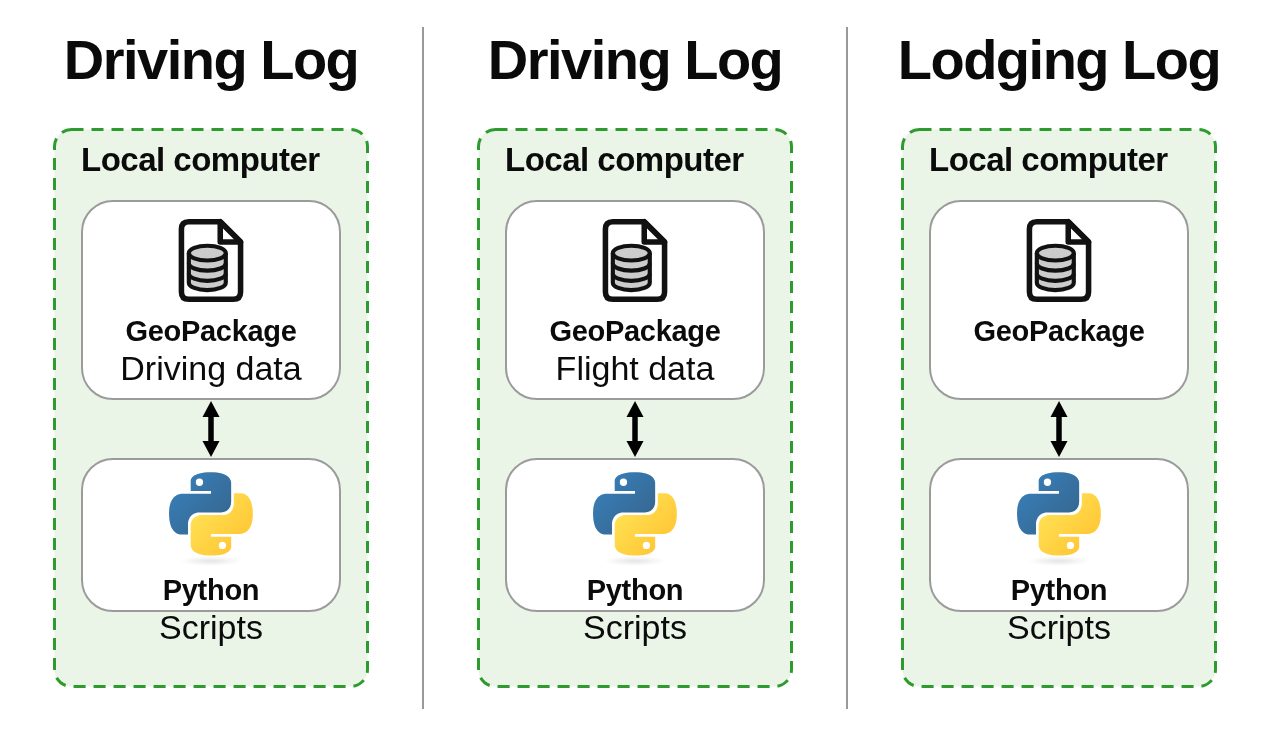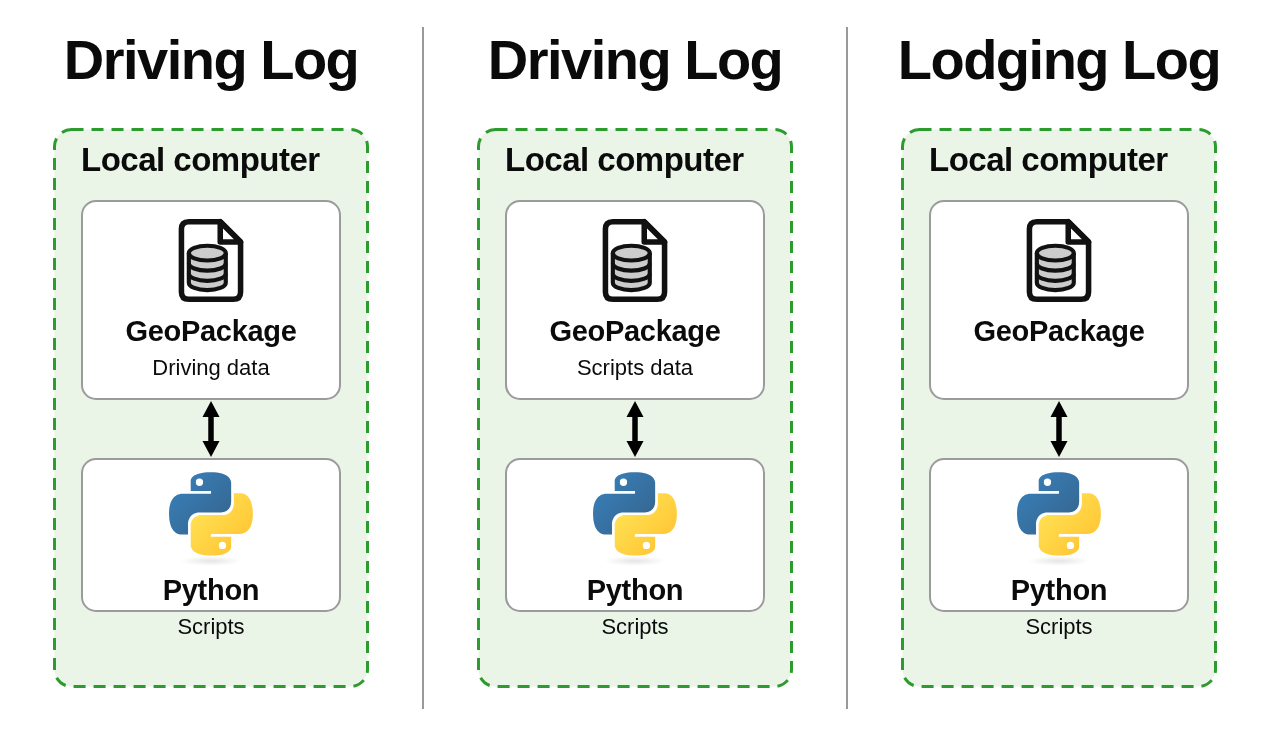--- a/index.html
+++ b/index.html
@@ -70,37 +70,37 @@
     font-weight: bold;
     letter-spacing: -0.5px;
     margin-bottom: 22px;
     white-space: nowrap;
   }
 
   .node {
     width: 260px;
     background: #ffffff;
     border: 2px solid var(--node-border, #9b9b9b);
-    border-radius: 15px;
+    border-radius: 32px;
     text-align: center;
   }
 
   .node-storage { height: 200px; padding-top: 16px; }
   .node-runtime { height: 154px; padding-top: 12px; }
 
   .node-title {
     font-size: 29px;
     line-height: 36px;
     font-weight: bold;
     letter-spacing: -0.3px;
     margin-top: 6px;
   }
 
   .node-sub {
-    font-size: 22px;
+    font-size: 34px;
     line-height: 38px;
     font-weight: normal;
   }
 
   .arrow-zone {
     height: 58px;
     display: flex;
     align-items: center;
     justify-content: center;
   }
@@ -190,21 +190,21 @@
           <svg width="74" height="85" viewBox="0 0 80 92">
             <path d="M 50,4 H 16 Q 8,4 8,12 V 80 Q 8,88 16,88 H 64 Q 72,88 72,80 V 26 Z" fill="#ffffff" stroke="#111111" stroke-width="6" stroke-linejoin="round"></path>
             <path d="M 50,4 V 26 H 72 Z" fill="#ffffff" stroke="#111111" stroke-width="6" stroke-linejoin="round"></path>
             <path d="M 16,38 L 16,70 A 20 8 0 0 0 56,70 L 56,38 Z" fill="var(--cylinder-fill, #cccccc)" stroke="none"></path>
             <path d="M 16,38 L 16,70 A 20 8 0 0 0 56,70 L 56,38" fill="none" stroke="#111111" stroke-width="4.5"></path>
             <path d="M 16,49 A 20 8 0 0 0 56,49" fill="none" stroke="#111111" stroke-width="4.5"></path>
             <path d="M 16,60 A 20 8 0 0 0 56,60" fill="none" stroke="#111111" stroke-width="4.5"></path>
             <ellipse cx="36" cy="38" rx="20" ry="8" fill="var(--cylinder-fill, #cccccc)" stroke="#111111" stroke-width="4.5"></ellipse>
           </svg>
           <div class="node-title">GeoPackage</div>
-          <div class="node-sub">Scripts data</div>
+          <div class="node-sub">Flight data</div>
         </div>
 
         <div class="arrow-zone">
           <svg width="26" height="56" viewBox="0 0 26 56">
             <line x1="13" y1="12" x2="13" y2="44" stroke="#000000" stroke-width="5.5"></line>
             <polygon points="13,0 4.5,16 21.5,16" fill="#000000"></polygon>
             <polygon points="13,56 4.5,40 21.5,40" fill="#000000"></polygon>
           </svg>
         </div>
 

